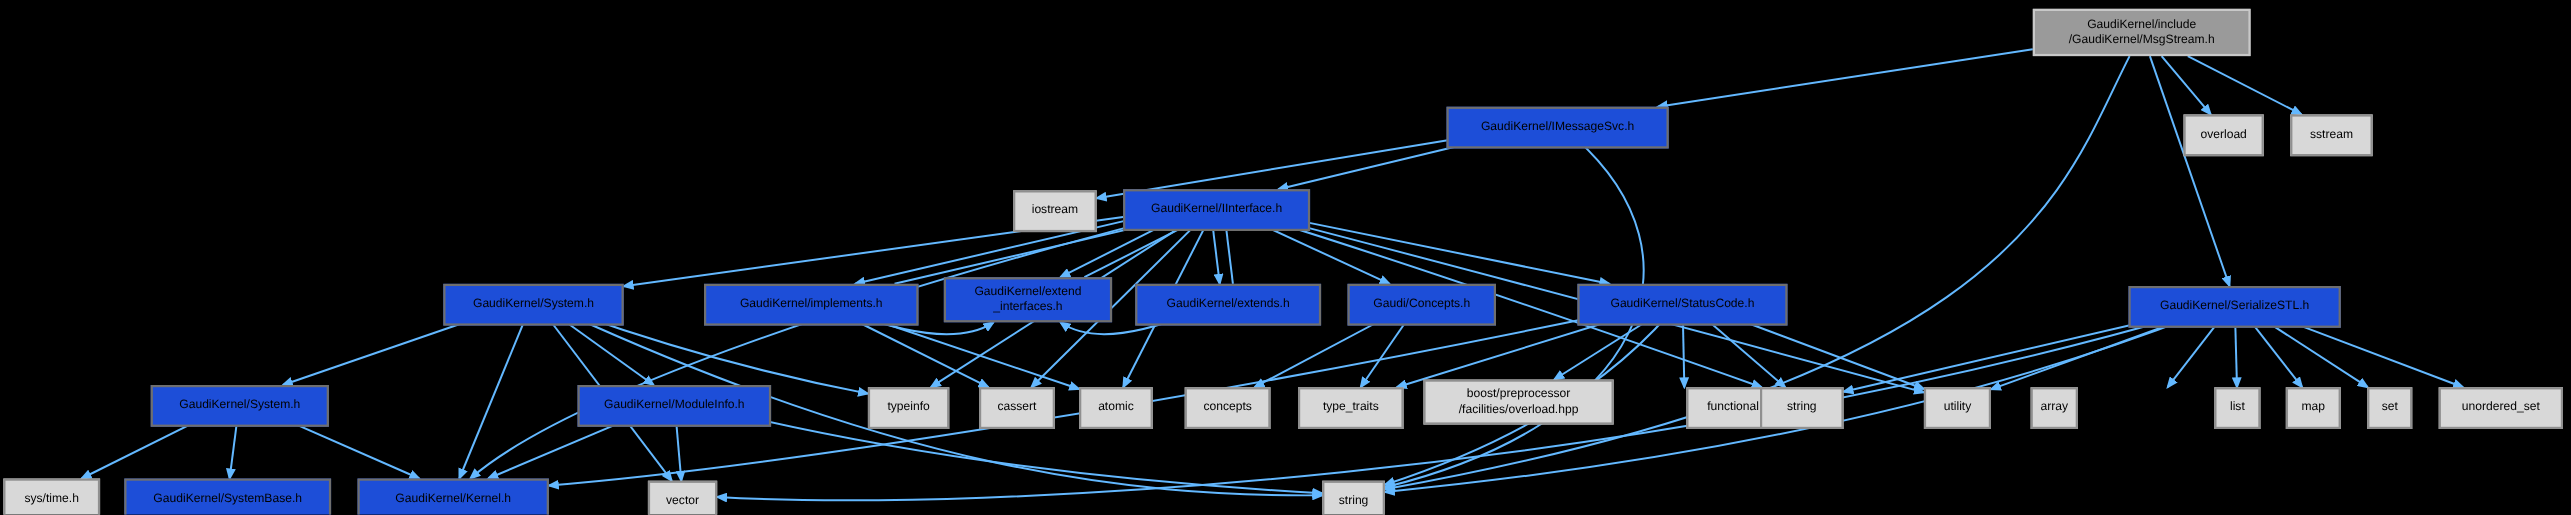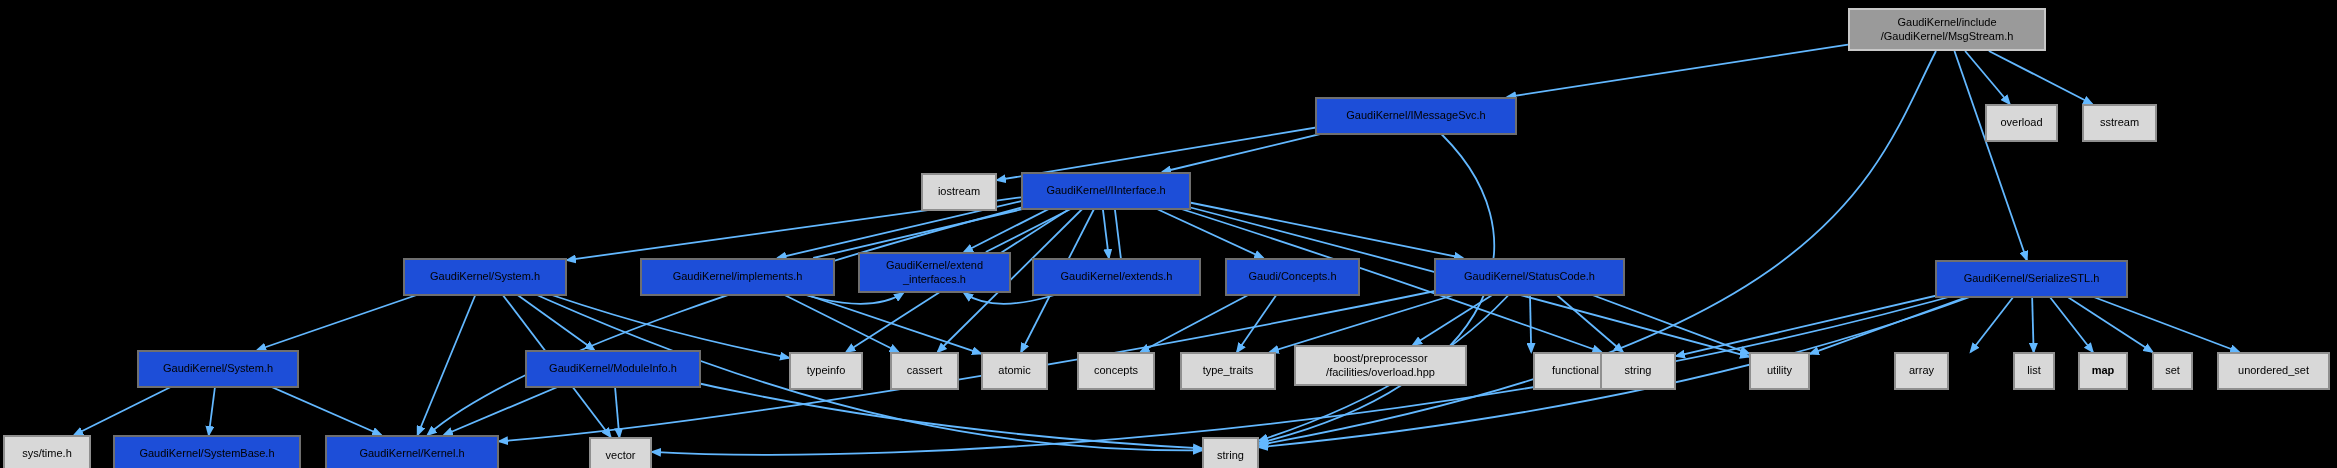--- a/index.html
+++ b/index.html
@@ -102,23 +102,23 @@
       <div class="node system" style="left: 789px; top: 352px; width: 74px; height: 26px;">typeinfo</div>
       <div class="node system" style="left: 890px; top: 352px; width: 69px; height: 26px;">cassert</div>
       <div class="node system" style="left: 981px; top: 352px; width: 67px; height: 26px;">atomic</div>
       <div class="node system" style="left: 1077px; top: 352px; width: 78px; height: 26px;">concepts</div>
       <div class="node system" style="left: 1180px; top: 352px; width: 96px; height: 26px;">type_traits</div>
       <div class="node system" style="left: 1294px; top: 345px; width: 173px; height: 41px;">boost/preprocessor
 /facilities/overload.hpp</div>
       <div class="node system" style="left: 1489px; top: 352px; width: 85px; height: 26px; margin-left: 44px;">functional</div>
       <div class="node system" style="left: 1600px; top: 352px; width: 76px; height: 26px;">string</div>
       <div class="node system" style="left: 1749px; top: 352px; width: 61px; height: 26px;">utility</div>
-      <div class="node system" style="left: 1894px; top: 352px; width: 55px; height: 26px;">array</div>
+      <div class="node system" style="left: 1846px; top: 352px; width: 43px; height: 26px;">array</div>
       <div class="node system" style="left: 2013px; top: 352px; width: 42px; height: 26px;">list</div>
-      <div class="node system" style="left: 2078px; top: 352px; width: 50px; height: 37px; font-weight: bold;">map</div>
+      <div class="node system" style="left: 2078px; top: 352px; width: 50px; height: 37px;">map</div>
       <div class="node system" style="left: 2152px; top: 352px; width: 41px; height: 26px;">set</div>
       <div class="node system" style="left: 2217px; top: 352px; width: 113px; height: 36px;">unordered_set</div>
       <div class="node system" style="left: 3px; top: 435px; width: 88px; height: 27px;">sys/time.h</div>
       <div class="node internal" style="left: 113px; top: 435px; width: 188px; height: 25px;">GaudiKernel/SystemBase.h</div>
       <div class="node internal" style="left: 325px; top: 435px; width: 174px; height: 27px;">GaudiKernel/Kernel.h</div>
       <div class="node system" style="left: 589px; top: 437px; width: 63px; height: 26px;">vector</div>
       <div class="node system" style="left: 1202px; top: 437px; width: 57px; height: 26px;">string</div>
     </div>
 </div>
 

